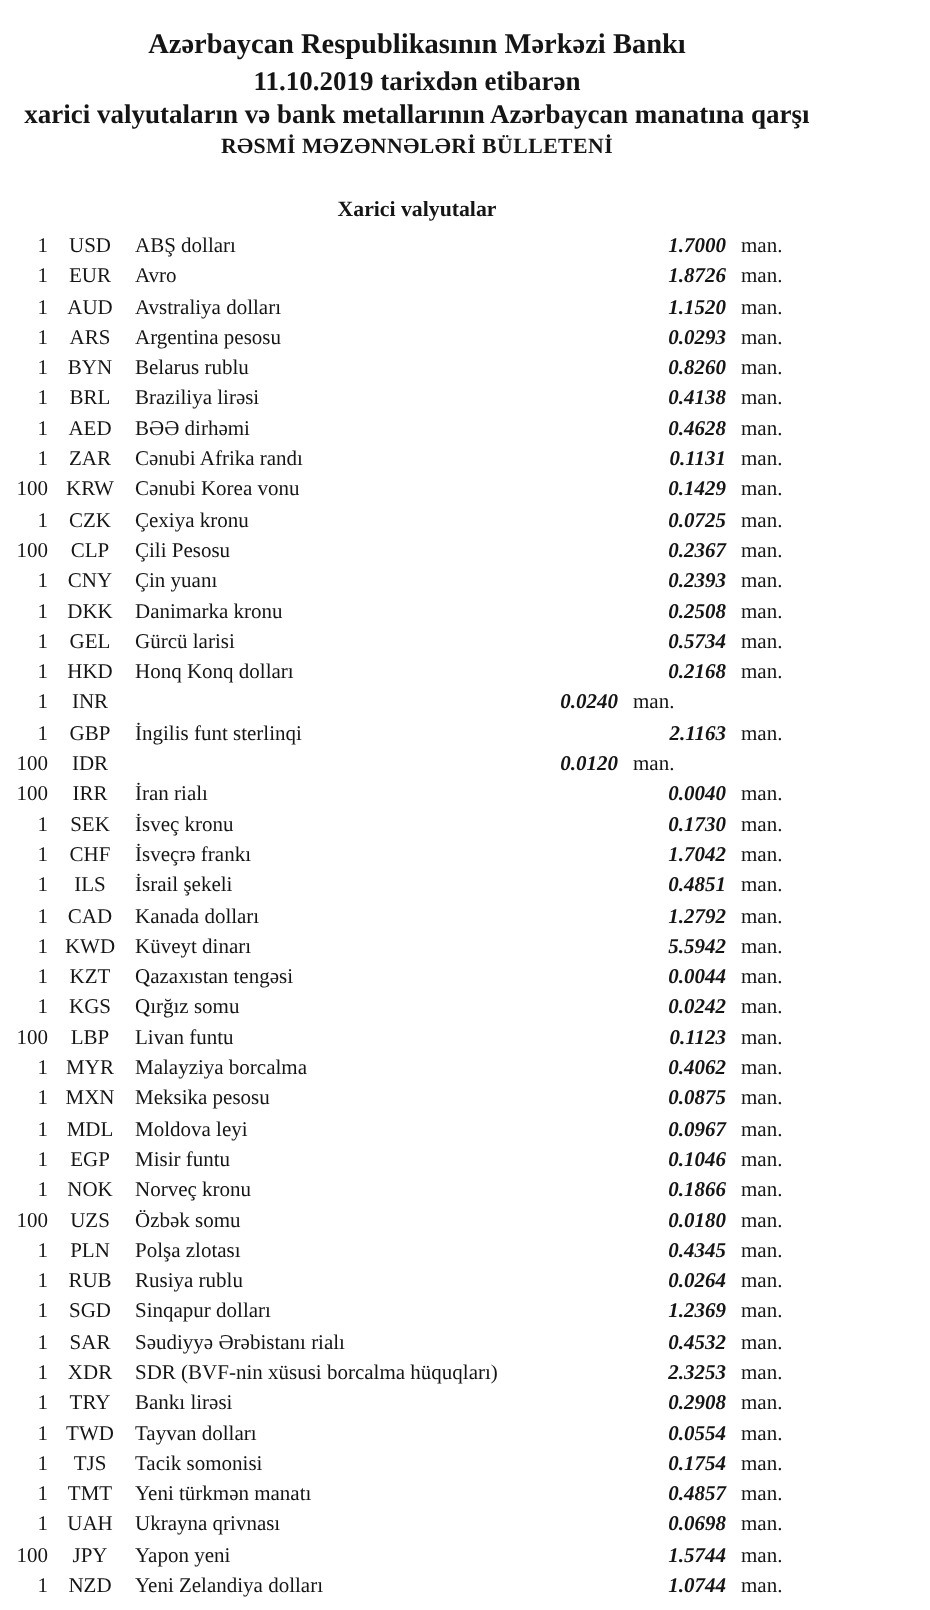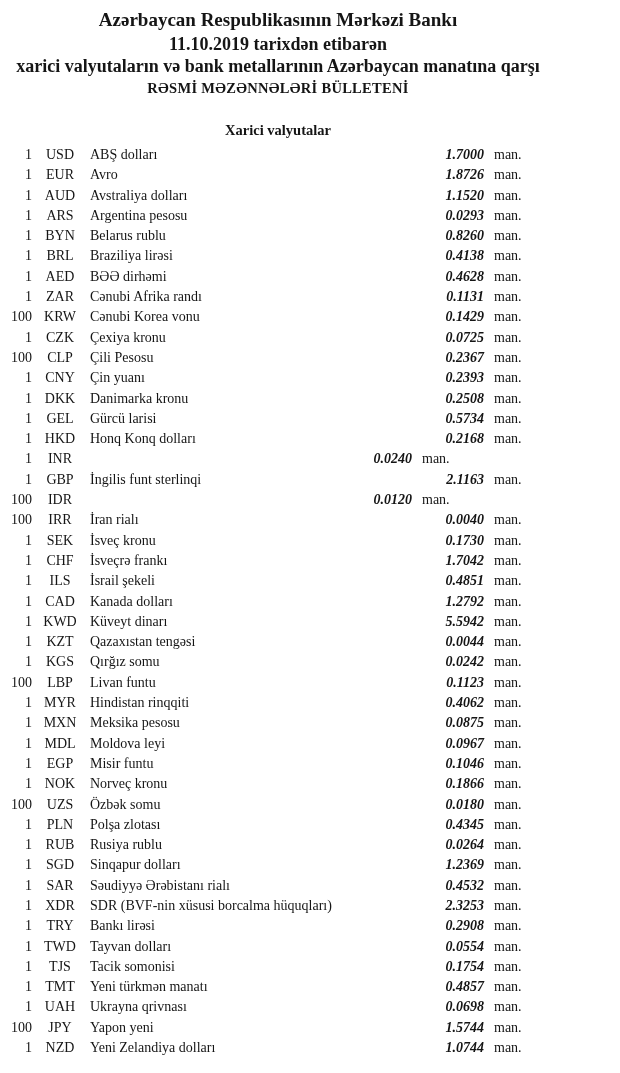--- a/index.html
+++ b/index.html
@@ -11,21 +11,21 @@
     width: 620px;
     height: 1073px;
     overflow: hidden;
     font-family: "Liberation Serif", "DejaVu Serif", serif;
     color: #151515;
   }
   .page {
     box-sizing: border-box;
     width: 556px;
     height: 1073px;
-    padding-top: 7px;
+    padding-top: 17px;
   }
   .doc-header {
     text-align: center;
   }
   .bank-name {
     font-size: 19px;
     font-weight: bold;
     line-height: 26px;
   }
   .header-line {
@@ -305,21 +305,21 @@
     <span class="qty">100</span>
     <span class="code">LBP</span>
     <span class="name">Livan funtu</span>
     <span class="rate">0.1123</span>
     <span class="unit">man.</span>
   </div>
 
   <div class="row">
     <span class="qty">1</span>
     <span class="code">MYR</span>
-    <span class="name">Hindistan rinqqiti</span>
+    <span class="name">Malayziya borcalma</span>
     <span class="rate">0.4062</span>
     <span class="unit">man.</span>
   </div>
 
   <div class="row">
     <span class="qty">1</span>
     <span class="code">MXN</span>
     <span class="name">Meksika pesosu</span>
     <span class="rate">0.0875</span>
     <span class="unit">man.</span>

